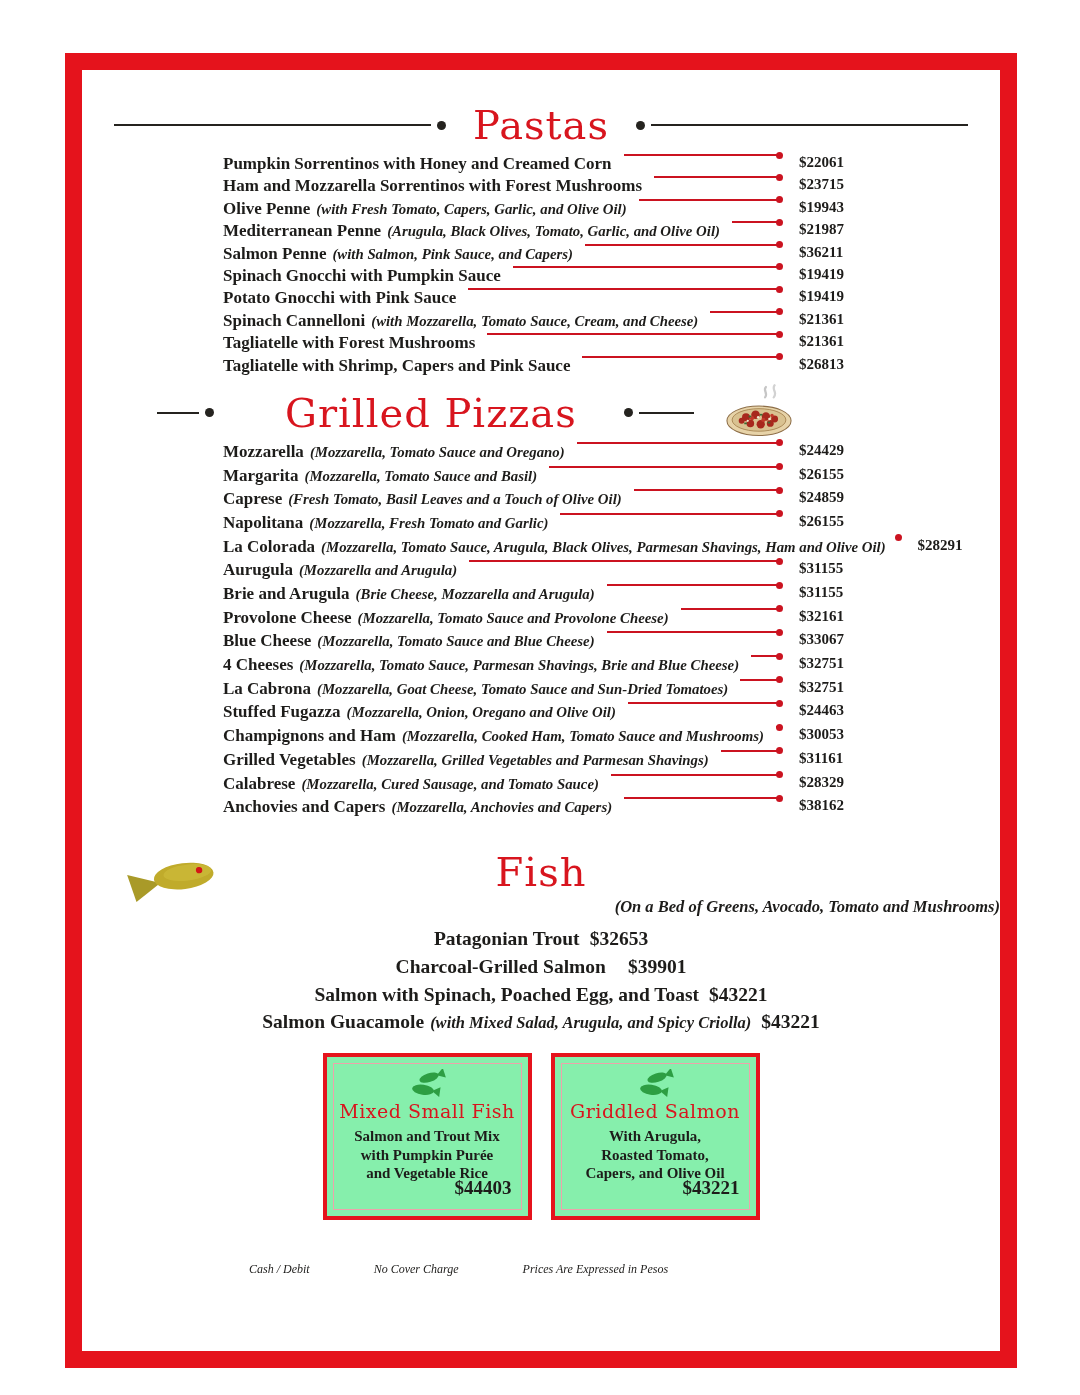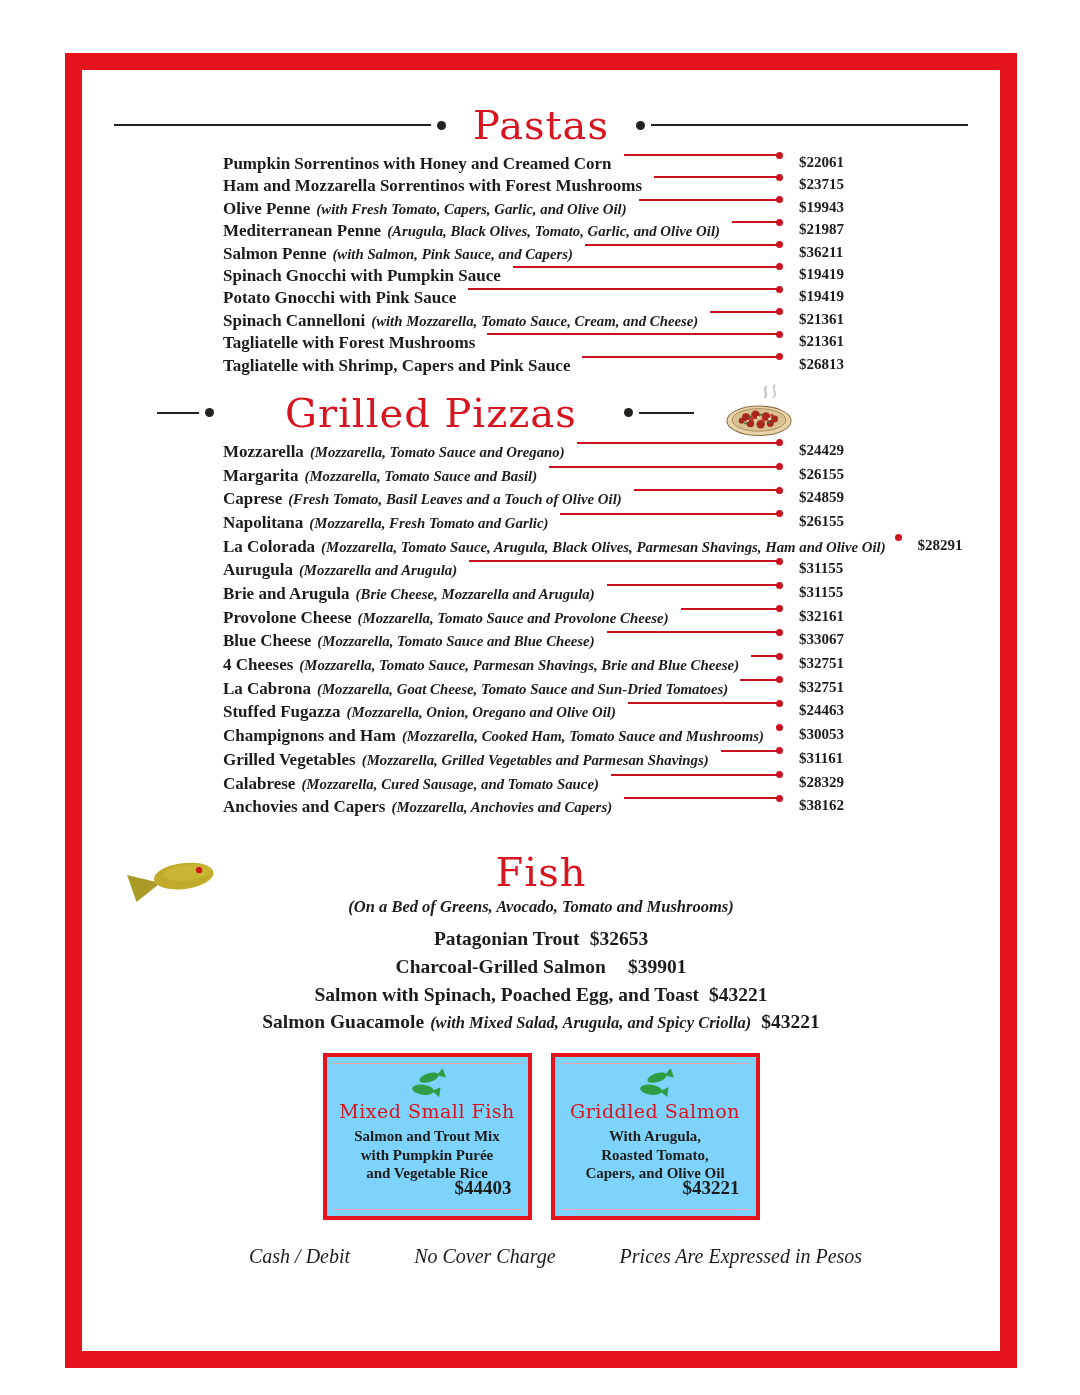--- a/index.html
+++ b/index.html
@@ -49,42 +49,42 @@
   .leader{flex:1;min-width:0;height:2px;background:var(--leader-red,#cb1320);
     position:relative;margin:0 20px 0 12px;}
   .leader::after{content:'';position:absolute;width:7px;height:7px;border-radius:50%;
     background:var(--leader-red,#cb1320);right:-4px;top:-2.5px;}
   .item-price{font-weight:bold;font-size:15px;width:60px;text-align:left;flex:none;}
 
   
   .fish-sec{position:relative;margin-top:28px;}
   .fish-head{justify-content:center;}
   .fish-icon-wrap{position:absolute;left:44px;top:2px;}
-  .fish-subtitle{text-align:center;font-weight:bold;font-style:italic;font-size:16.5px;margin-top:2px;}
+  .fish-subtitle{text-align:right;font-weight:bold;font-style:italic;font-size:16.5px;margin-top:2px;}
   .fish-list{margin-top:8px;}
   .fish-row{text-align:center;font-size:19.5px;line-height:27.8px;font-weight:bold;}
   .fish-row .f-desc{font-style:italic;font-size:16.5px;margin-left:6px;}
   .fish-row .f-price{margin-left:10px;}
   .fish-row:nth-child(2) .f-price{margin-left:22px;}
 
   
   .boxes{display:flex;justify-content:center;gap:19px;margin-top:16px;}
   .mini-box{width:209px;height:167px;border:4px solid var(--border-red,#e5131c);
-    box-sizing:border-box;padding:6px;background:#7dd3fc;}
+    box-sizing:border-box;padding:6px;background:#86efac;}
   .mini-inner{border:1px solid #eda3ab;height:100%;box-sizing:border-box;
     text-align:center;padding-top:5px;position:relative;}
   .box-fish{height:30px;}
   .box-title{font-family:"DejaVu Serif",serif;color:var(--title-red,#d8151e);
     font-size:19px;letter-spacing:0.5px;margin:1px 0 5px;}
   .box-line{font-weight:bold;font-size:15px;line-height:18.6px;}
   .box-price{position:absolute;right:9px;bottom:10px;font-weight:bold;font-size:19px;}
 
   
-  .footer{display:flex;margin-top:25px;margin-left:167px;
-    font-style:italic;font-size:20px;color:#1d1c1a;align-items:flex-end;}
+  .footer{display:flex;margin-top:42px;margin-left:167px;
+    font-style:italic;font-size:12px;color:#1d1c1a;align-items:flex-end;}
   .footer .foot-item + .foot-item{margin-left:64px;}
 </style>
 </head>
 <body>
 
 <div class="frame">
   <div class="content">
 
     <section>
       <div class="sec-head pastas-head">

